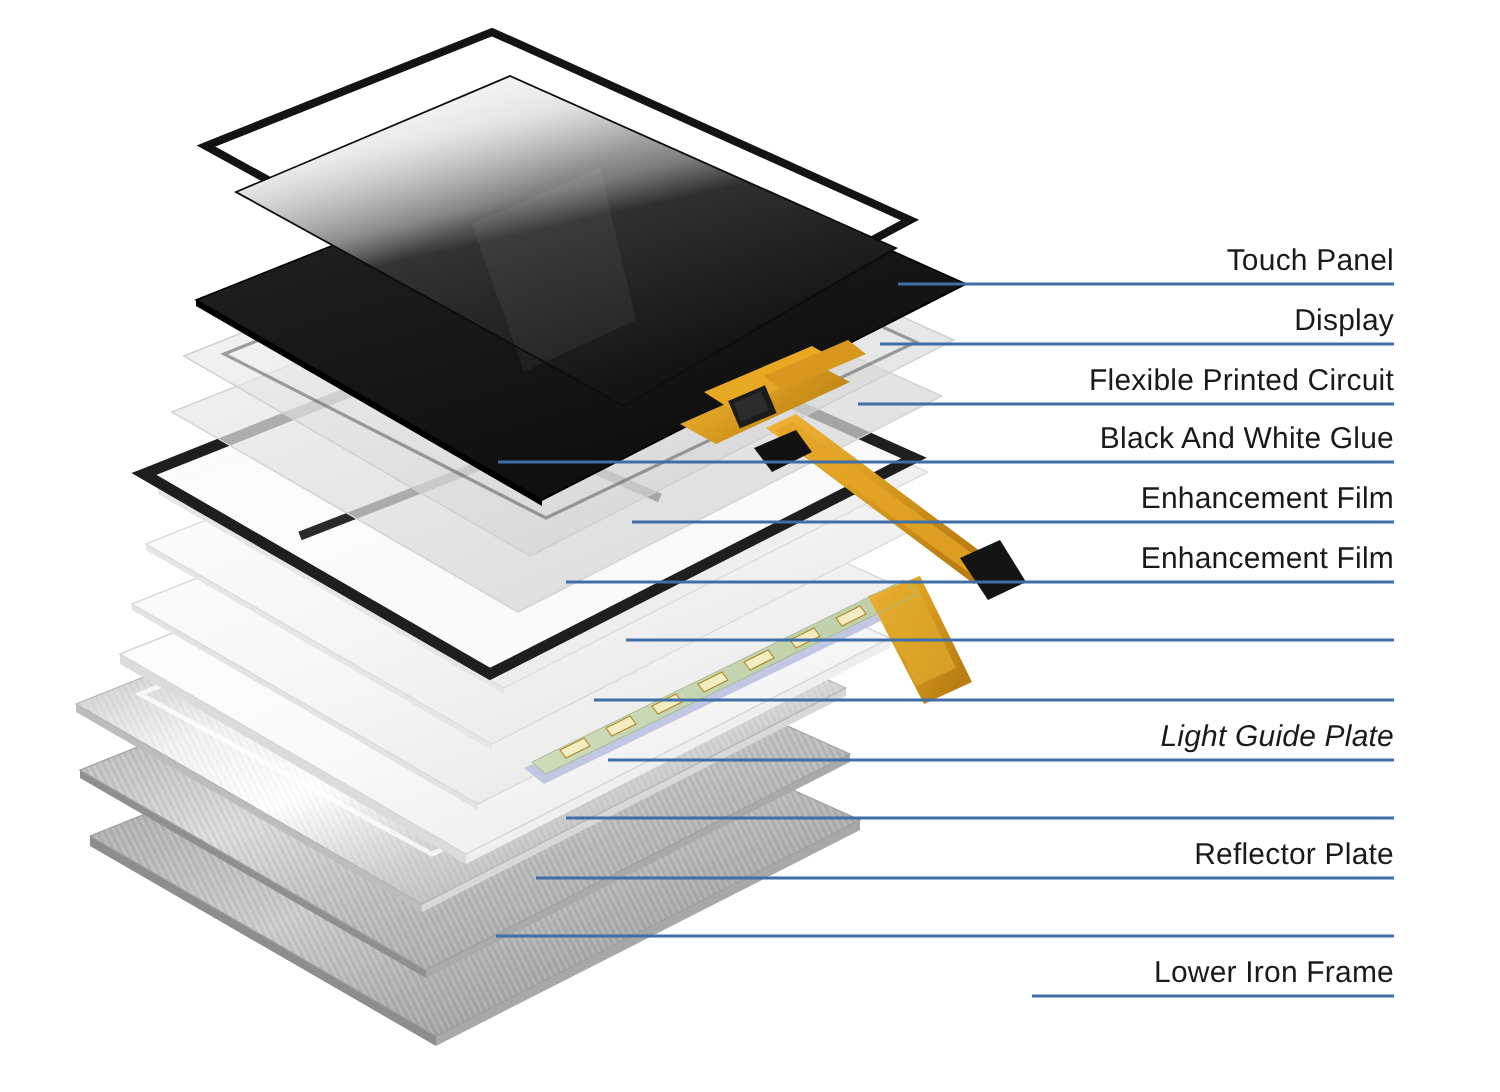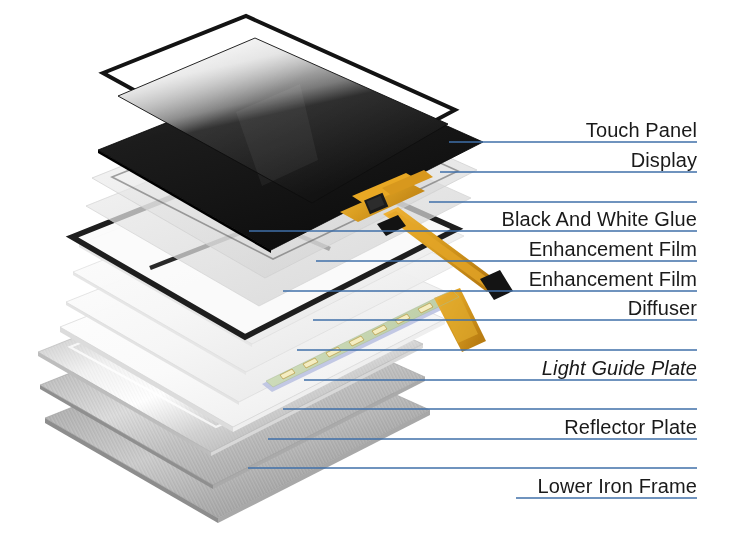--- a/index.html
+++ b/index.html
@@ -38,21 +38,21 @@
     position: absolute;
     right: 53px;
     height: 30px;
     display: flex;
     align-items: flex-end;
     justify-content: flex-end;
     pointer-events: auto;
   }
   .callout-label {
     font-family: "Liberation Sans", sans-serif;
-    font-size: 20px;
+    font-size: 15px;
     line-height: 19px;
     color: #1a1a1a;
     white-space: nowrap;
     letter-spacing: 0.1px;
     padding-bottom: 2px;
   }
 </style>
 </head>
 <body>
 
@@ -276,32 +276,32 @@
     </g>
   </svg>
 
   <div id="callouts">
     <div class="callout-row" style="top:112px;">
       <span class="callout-label">Touch Panel</span>
     </div>
     <div class="callout-row" style="top:142px;margin-left:20px;">
       <span class="callout-label">Display</span>
     </div>
+    <div class="callout-row" style="top:172px;">
+      <span class="callout-label">Flexible Printed Circuit</span>
+    </div>
     <div class="callout-row" style="top:201px;text-align:right;">
       <span class="callout-label">Black And White Glue</span>
     </div>
     <div class="callout-row" style="top:231px;">
       <span class="callout-label">Enhancement Film</span>
     </div>
     <div class="callout-row" style="top:261px;">
       <span class="callout-label">Enhancement Film</span>
     </div>
-    <div class="callout-row" style="top:290px;">
-      <span class="callout-label">Diffuser</span>
-    </div>
     <div class="callout-row" style="top:350px;font-style:italic;">
       <span class="callout-label">Light Guide Plate</span>
     </div>
     <div class="callout-row" style="top:409px;">
       <span class="callout-label">Reflector Plate</span>
     </div>
     <div class="callout-row" style="top:468px;">
       <span class="callout-label">Lower Iron Frame</span>
     </div>
   </div>

